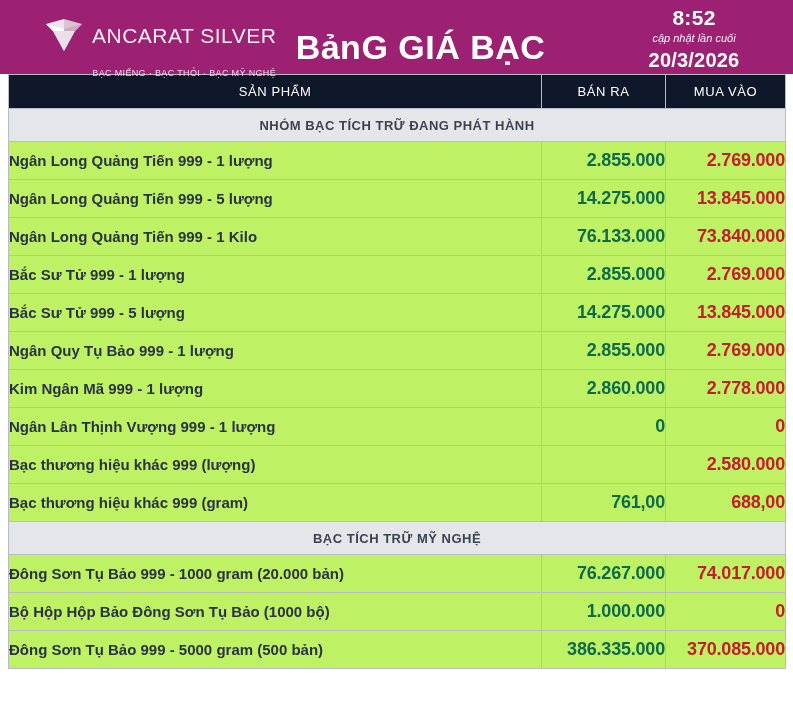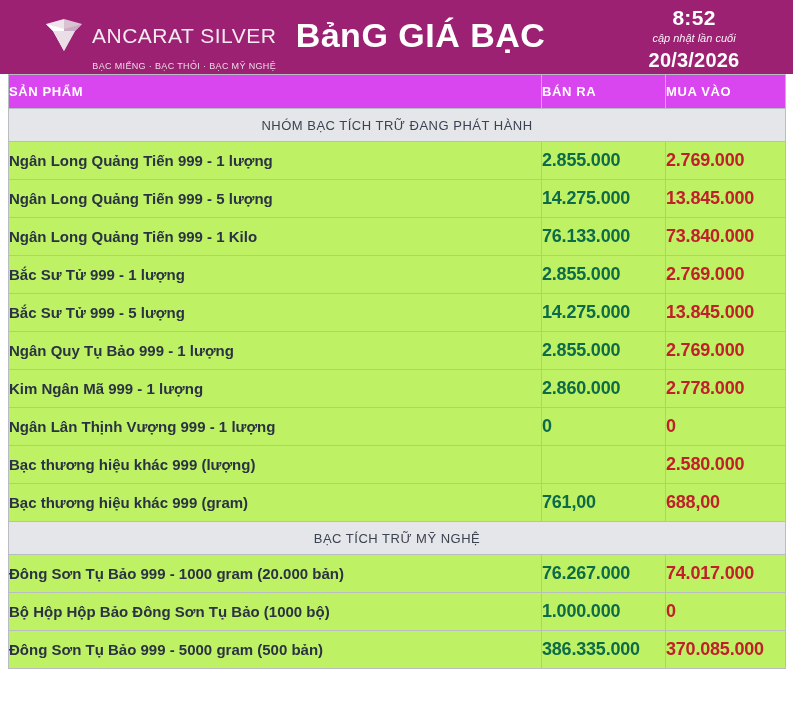--- a/index.html
+++ b/index.html
@@ -54,28 +54,28 @@
     white-space: nowrap;
     margin-top: 12px;
   }
 
   .brand-tagline {
     color: #edd9e6;
     font-size: 9px;
     letter-spacing: 0.35px;
     line-height: 1.6;
     white-space: nowrap;
-    margin-top: 12px;
+    margin-top: 19px;
   }
 
   .page-title {
     position: absolute;
     left: 0;
     right: 0;
-    top: 14px;
+    top: 26px;
     text-align: center;
     color: #ffffff;
     font-size: 34px;
     font-weight: bold;
     letter-spacing: 0.5px;
     line-height: 1.25;
     white-space: nowrap;
     padding-left: 48px;
   }
 
@@ -127,39 +127,39 @@
     padding: 0;
   }
 
   
   col.c-prod { width: 533px; }
   col.c-sell { width: 124px; }
   col.c-buy  { width: 120px; }
 
   
   thead th {
-    background: #d946ef;
+    background: #0f172a;
     color: #ffffff;
     height: 34px;
     font-size: 13px;
-    font-weight: bold;
+    font-weight: normal;
     letter-spacing: 0.6px;
-    text-align: left;
+    text-align: center;
     vertical-align: middle;
     border-color: #8d1d68;
   }
 
   
   tr.group td {
     background: #e4e6e9;
     color: #3b4250;
     height: 33px;
     text-align: center;
     font-size: 13px;
-    font-weight: normal;
+    font-weight: bold;
     letter-spacing: 0.5px;
     vertical-align: middle;
   }
 
   
   tr.item td {
     background: #bef264;
     height: 38px;
     vertical-align: middle;
   }
@@ -169,21 +169,21 @@
     font-size: 15px;
     font-weight: bold;
     padding-left: 8px;
     white-space: nowrap;
     overflow: hidden;
   }
 
   td.sell, td.buy {
     font-size: 18px;
     font-weight: bold;
-    text-align: left;
+    text-align: right;
     padding-right: 9px;
     white-space: nowrap;
     letter-spacing: -0.2px;
   }
 
   td.sell { color: #0e6b4a; }
   td.buy  { color: #c0202a; }
 </style>
 </head>
 <body>

